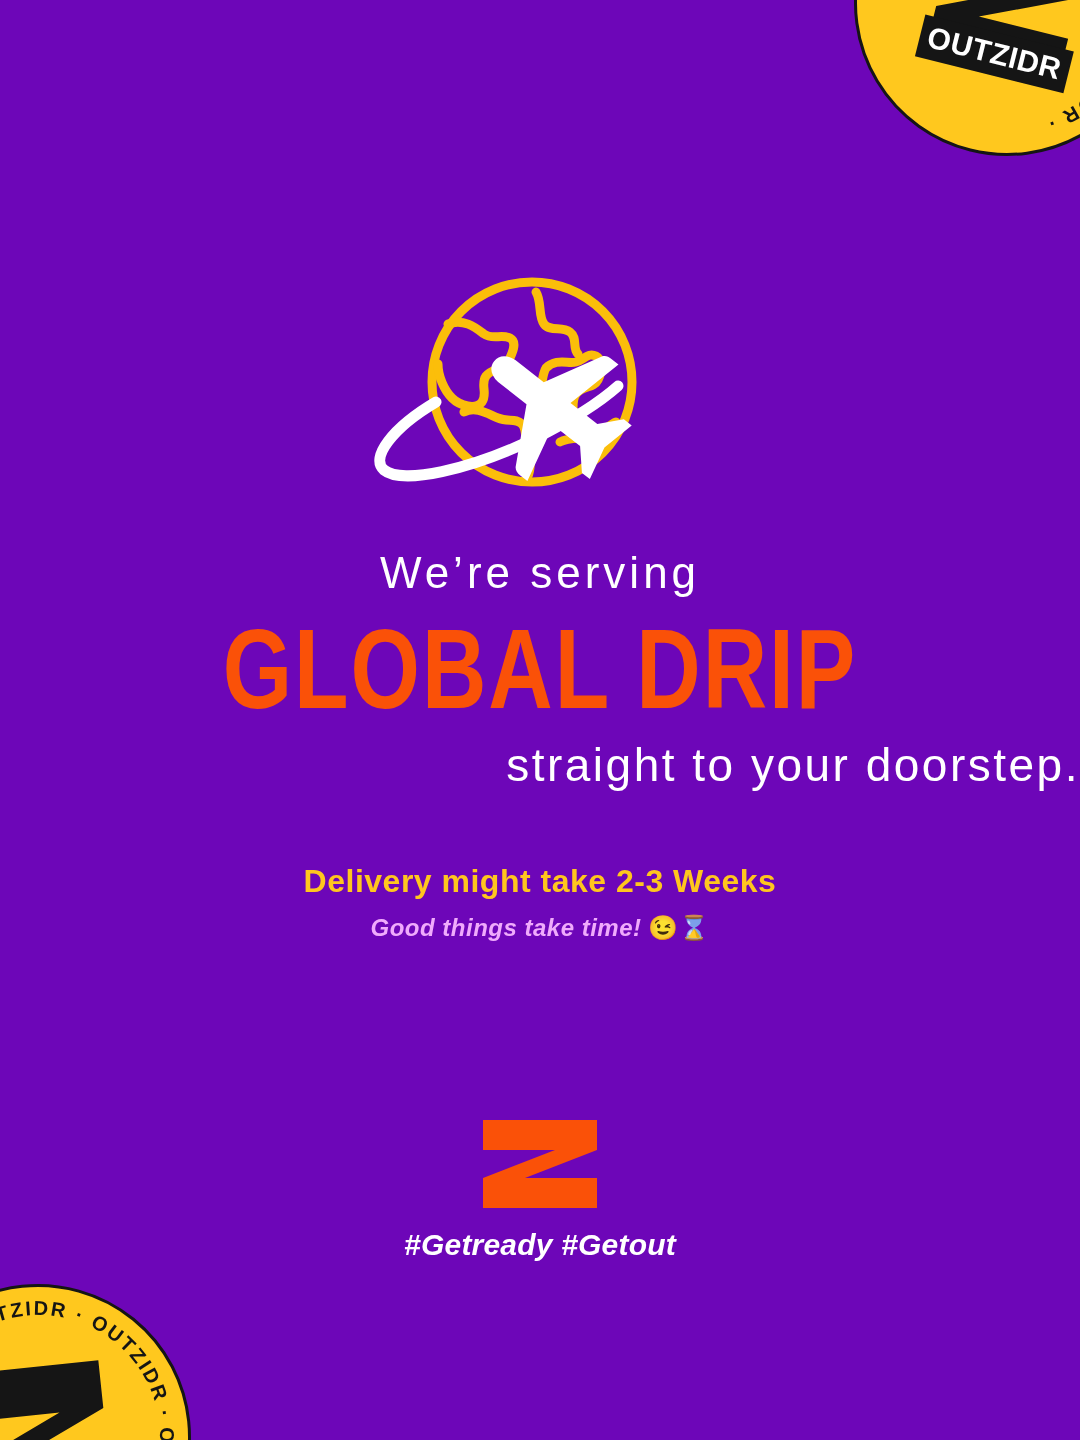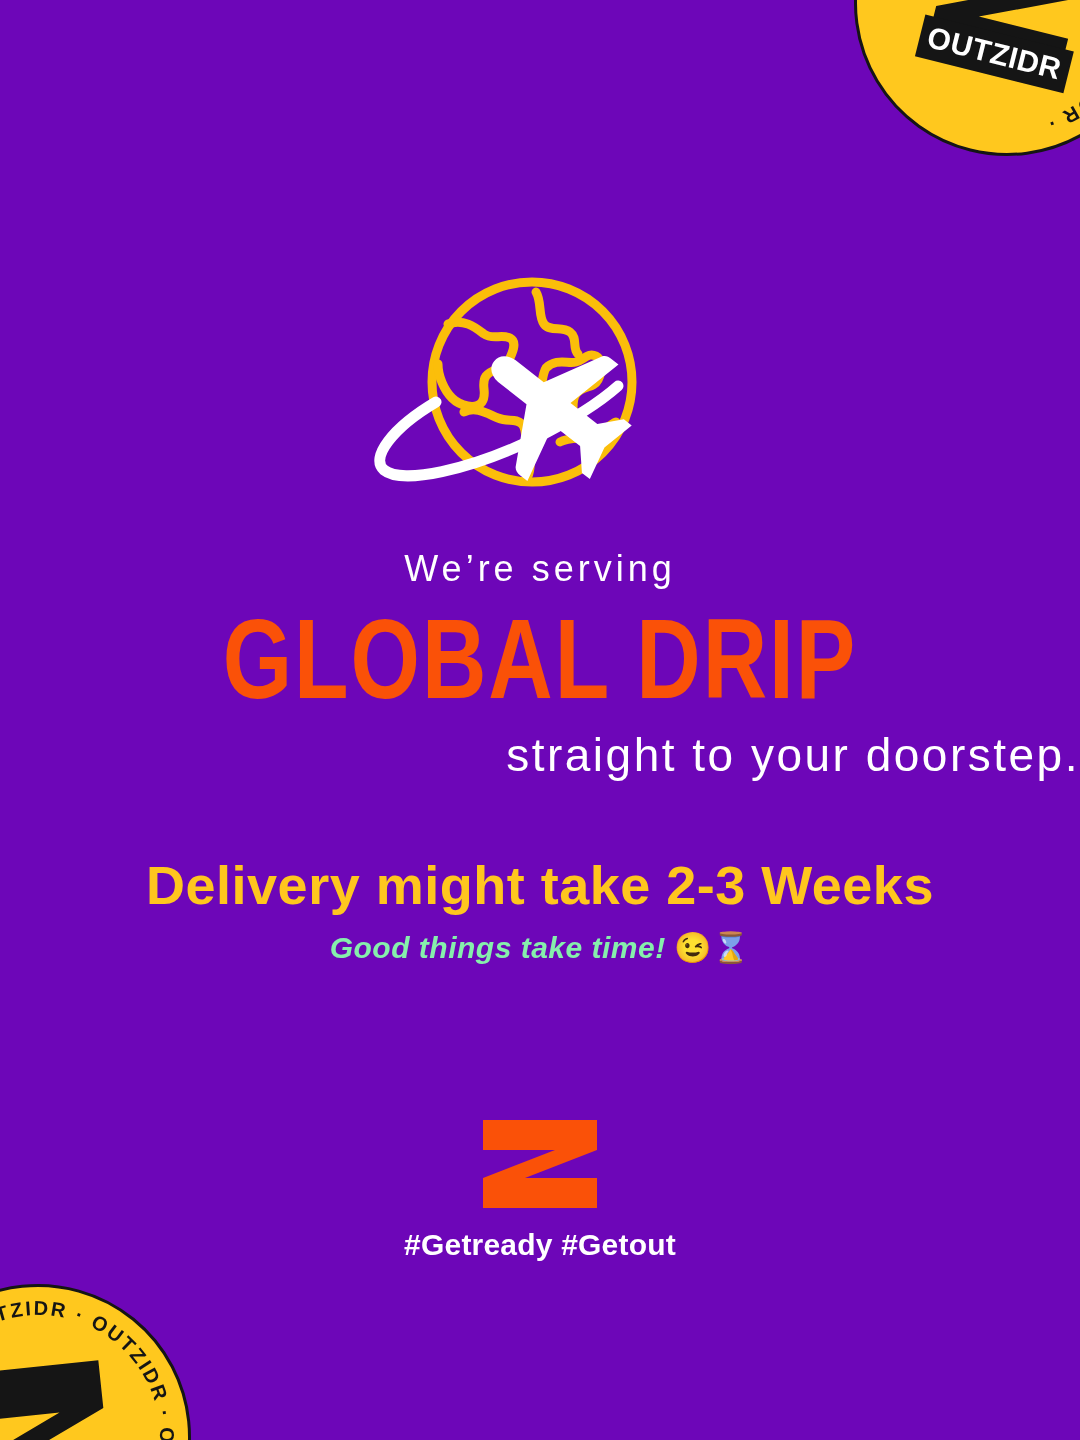--- a/index.html
+++ b/index.html
@@ -91,21 +91,21 @@
   
   .copy {
     position: absolute;
     left: 0;
     right: 0;
     top: 548px;
     text-align: center;
   }
   .line-serving {
     color: #ffffff;
-    font-size: 36px;
+    font-size: 44px;
     font-weight: 400;
     letter-spacing: 4px;
     line-height: 1.15;
     margin: 0;
   }
   .line-headline {
     color: #fa5108;
     font-size: 92px;
     font-weight: bold;
     letter-spacing: 2px;
@@ -119,29 +119,29 @@
     color: #ffffff;
     font-size: 46px;
     font-weight: 400;
     letter-spacing: 2.5px;
     line-height: 1.15;
     margin: 34px 0 0 0;
     text-align: right;
   }
   .line-delivery {
     color: #ffc61e;
-    font-size: 54px;
+    font-size: 32px;
     font-weight: bold;
     letter-spacing: 0.5px;
     line-height: 1.15;
     margin: 72px 0 0 0;
   }
   .line-tagline {
-    color: #86efac;
-    font-size: 30px;
+    color: #f0abfc;
+    font-size: 24px;
     font-weight: bold;
     font-style: italic;
     letter-spacing: 0.5px;
     line-height: 1.2;
     margin: 14px 0 0 0;
   }
   .emoji { font-style: normal; font-weight: normal; }
 
   
   .footer {
@@ -156,20 +156,21 @@
     height: 92px;
     margin: 0 auto;
     display: block;
   }
   .hashtags {
     color: #ffffff;
     font-size: 30px;
     font-weight: bold;
     letter-spacing: 0.2px;
     margin: 18px 0 0 0;
+    font-style: italic;
   }
 </style>
 </head>
 <body>
 
 <div id="poster">
 
   <div class="badge badge-tr">
     <svg class="badge-ring" viewBox="0 0 300 300">
       <defs>

